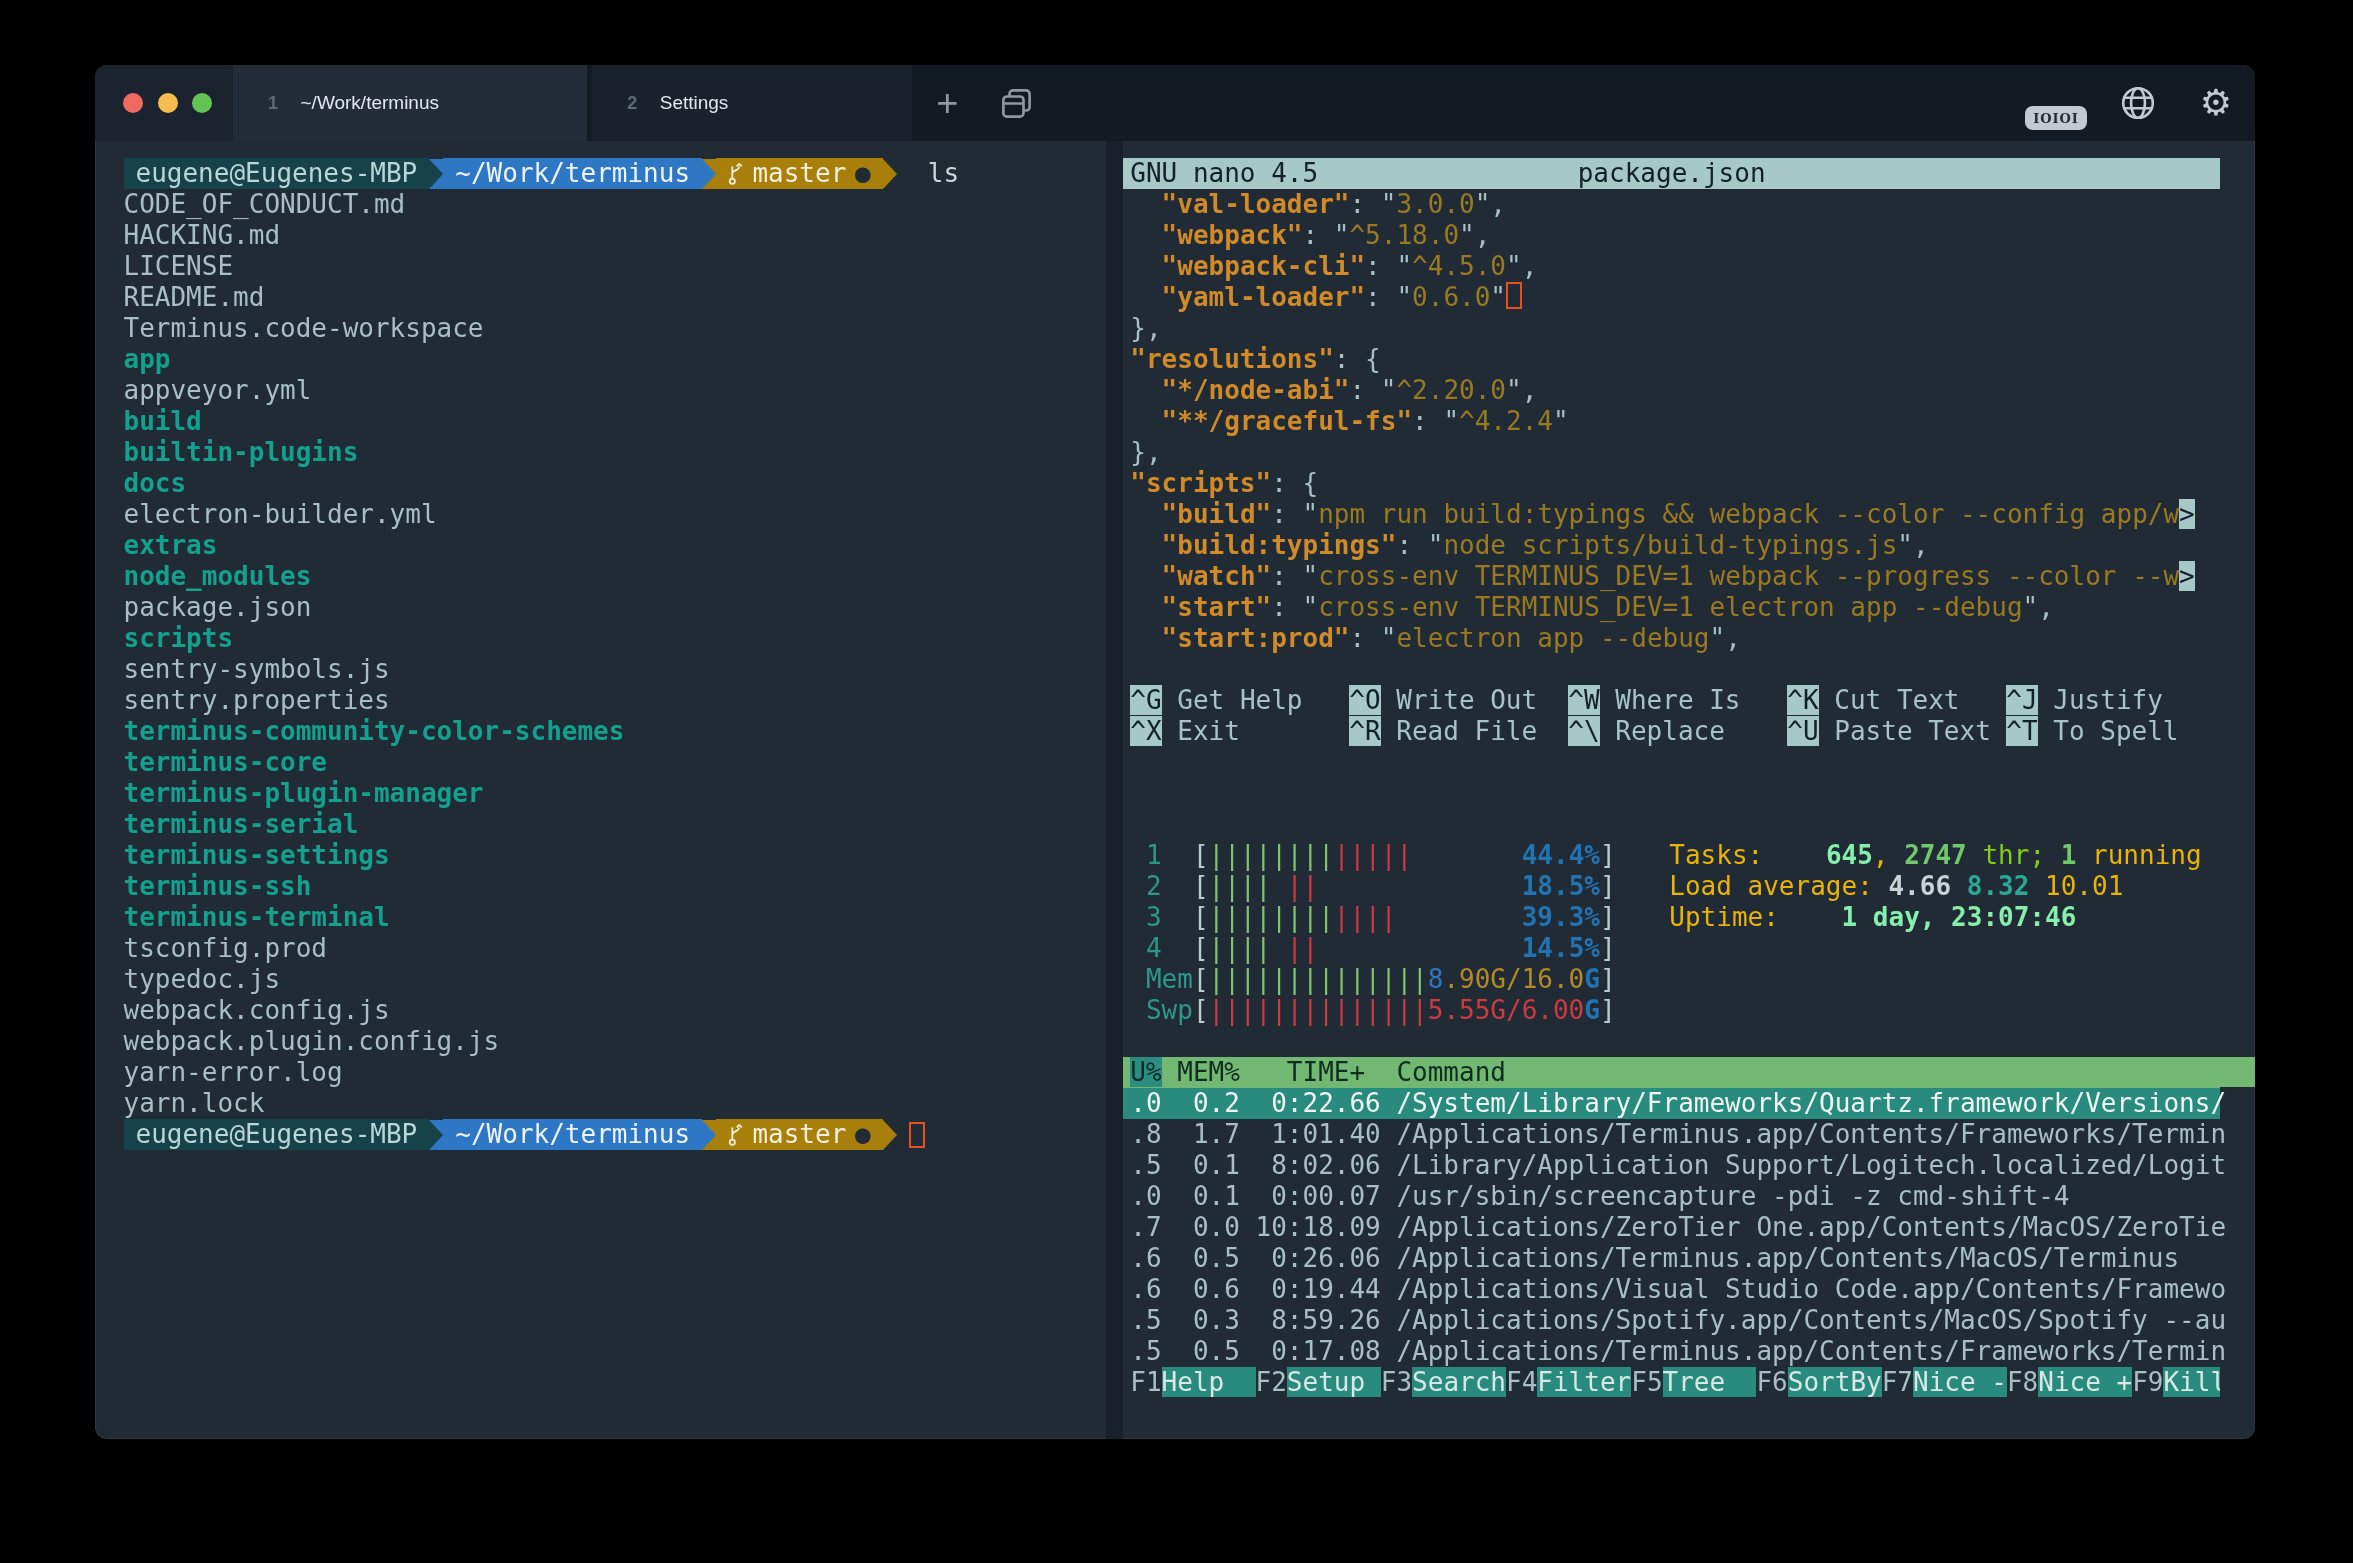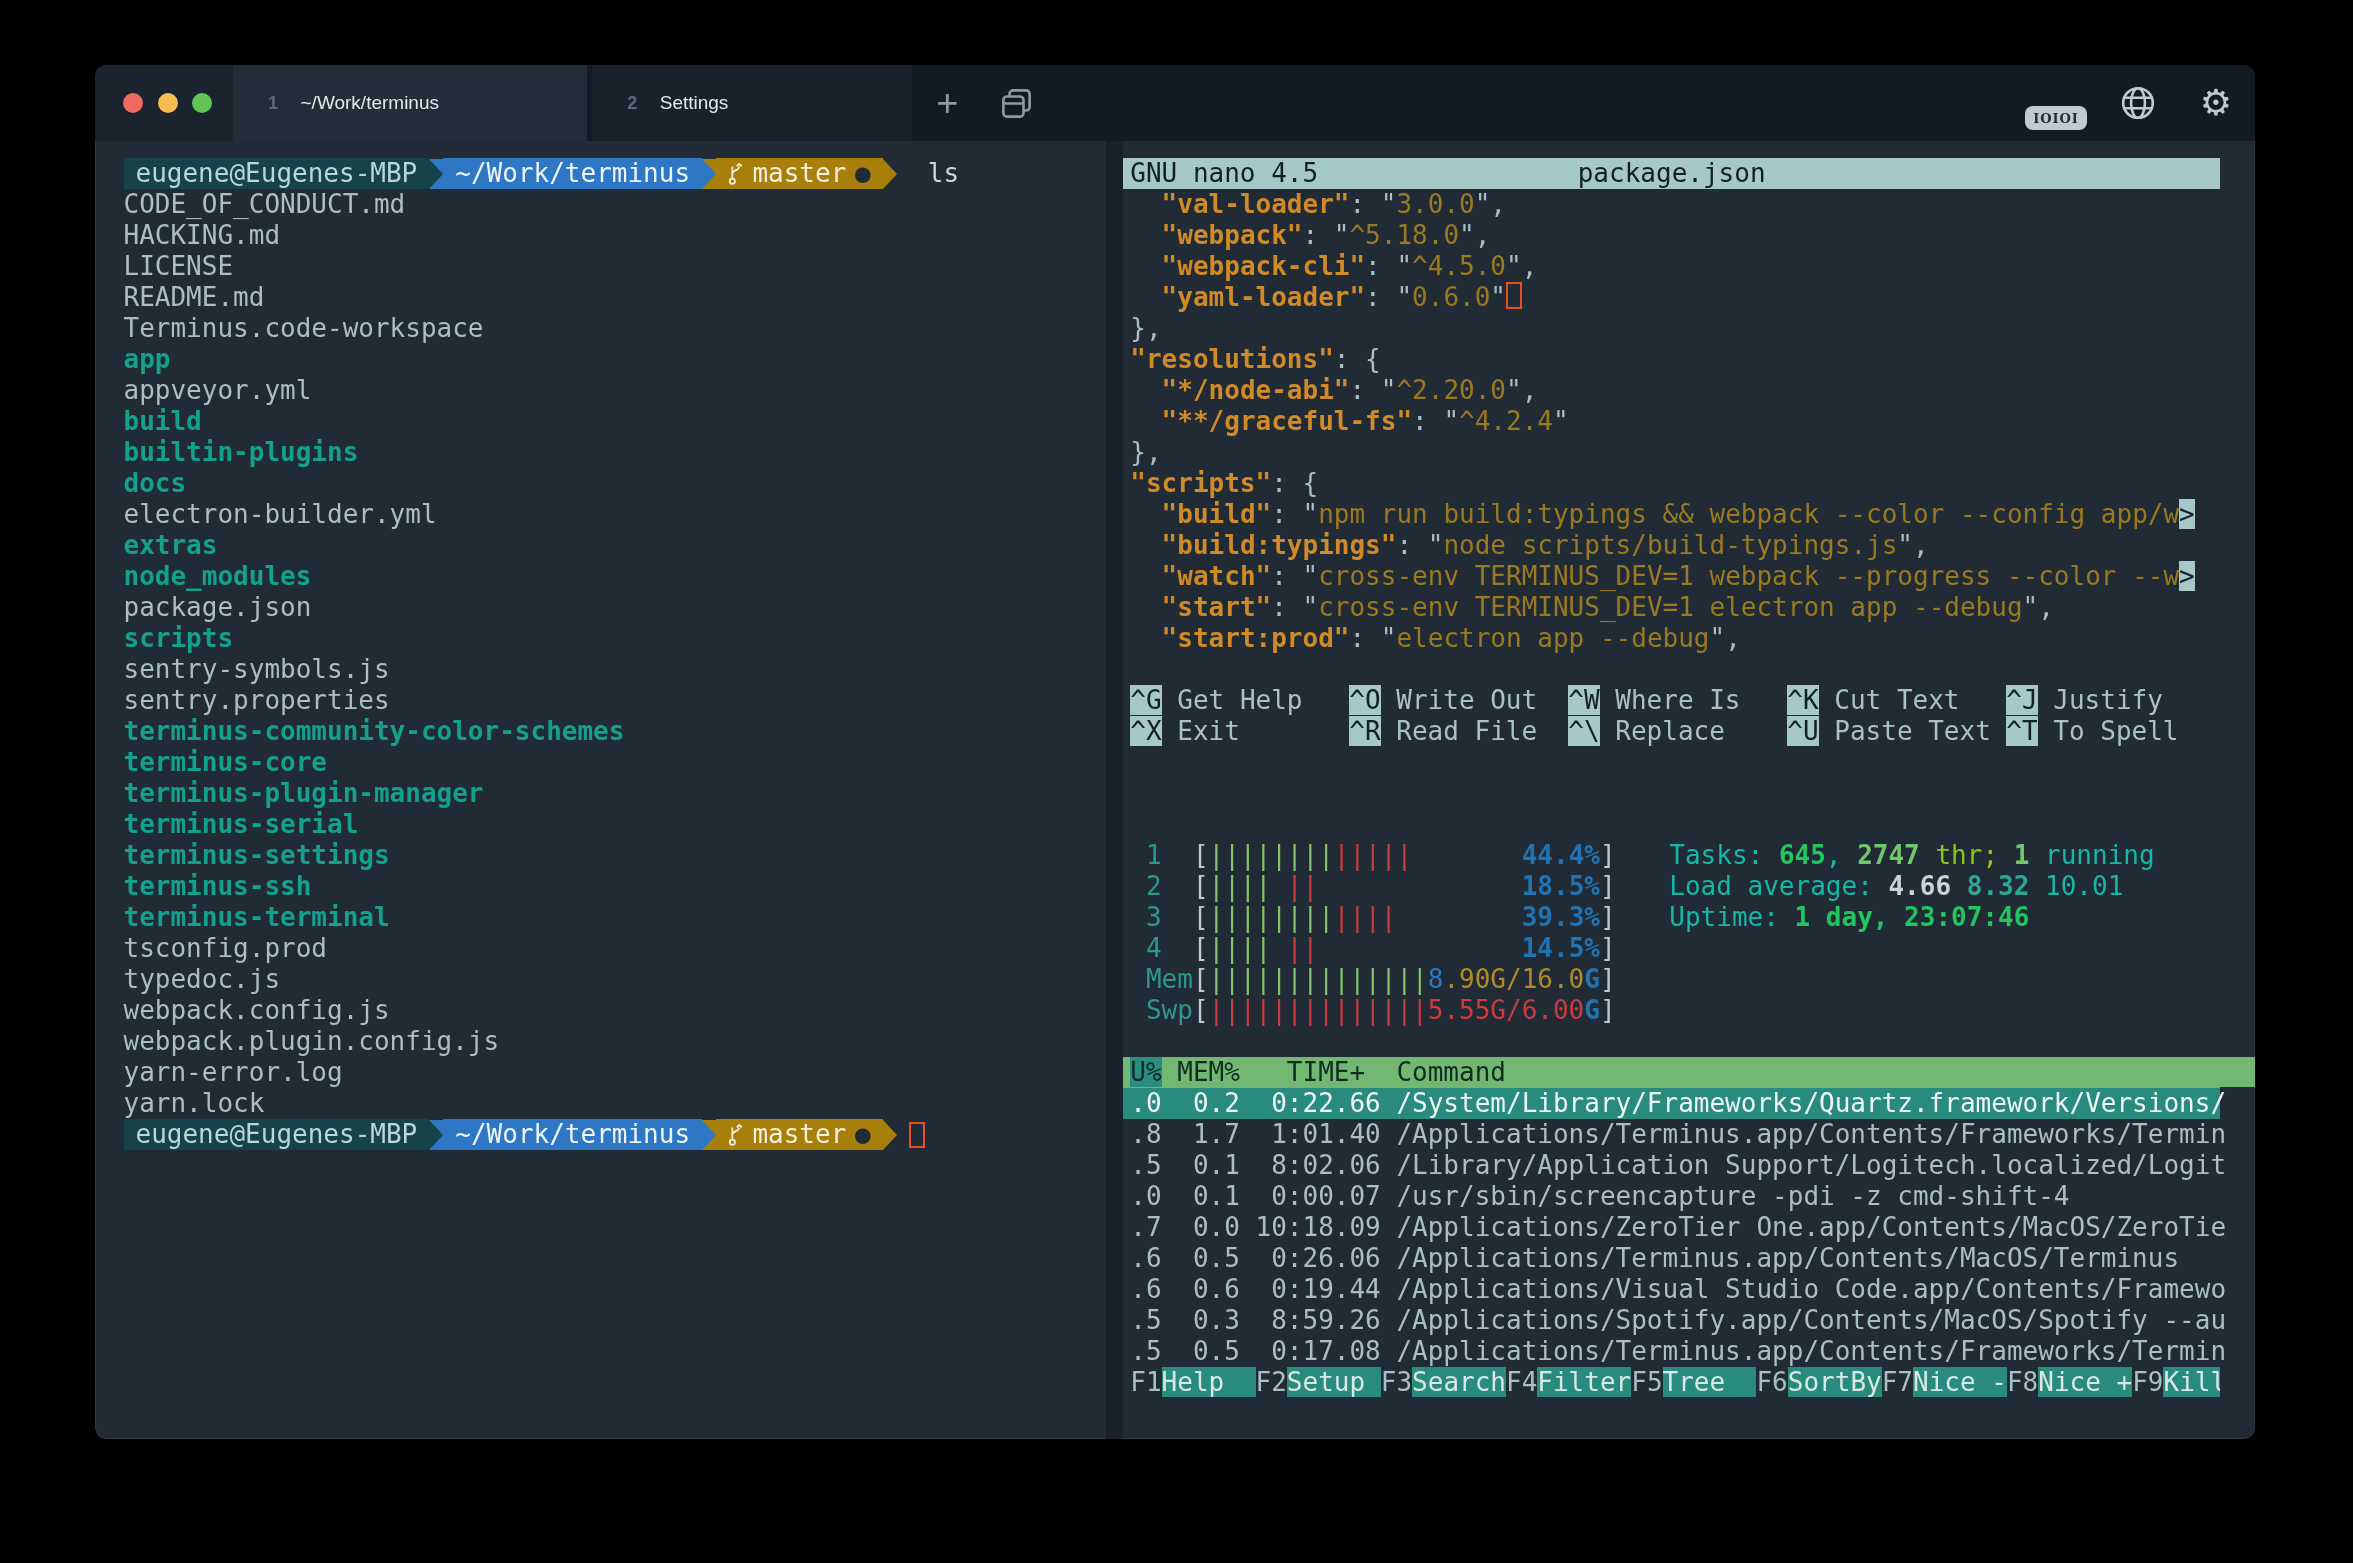--- a/index.html
+++ b/index.html
@@ -64,21 +64,21 @@
   .shortcutrow{display:grid;grid-template-columns:repeat(5,219px);height:31px;line-height:31px;
                padding-left:7px;white-space:pre;}
   .sc-key{background:#a6c8c6;color:#13202b;}
   .sc-label{color:#a8c3c6;}
   
   .seg-lbl{color:#2e978b;} .seg-br{color:#b9cdd0;}
   .seg-bg{color:#84c36d;} .seg-brd{color:#cc3b40;}
   .seg-pct{color:#2173b2;font-weight:bold;}
   .seg-memu{color:#2e77c0;} .seg-memg{color:#b38a26;}
   .seg-memt{color:#2173b2;font-weight:bold;} .seg-swpu{color:#cc3b40;}
-  .seg-tl{color:#14b8a6;} .seg-tlb{color:#22c55e;font-weight:bold;}
+  .seg-tl{color:#eab308;} .seg-tlb{color:#86efac;font-weight:bold;margin-left:47px;}
   .seg-gb{color:#6fc86a;font-weight:bold;} .seg-dg{color:#84cc16;}
   .seg-gyb{color:#c9d2d6;font-weight:bold;} .seg-btb{color:#2aa896;font-weight:bold;}
   .meterswrap{position:relative;}
   .tasksblock{position:absolute;left:539px;top:0;}
   .tasksblock .tline{padding-left:0;}
   .ht-header{background:#72b873;color:#0f2d1e;}
   .ht-sort{background:#2a8d80;color:#0d2b28;}
   .ht-row{color:#a8bfc4;}
   .ht-row.selected{background:#298b7d;color:#eef6f4;}
   .fbar{display:flex;height:31px;line-height:31px;padding-left:7px;white-space:pre;overflow:hidden;}

